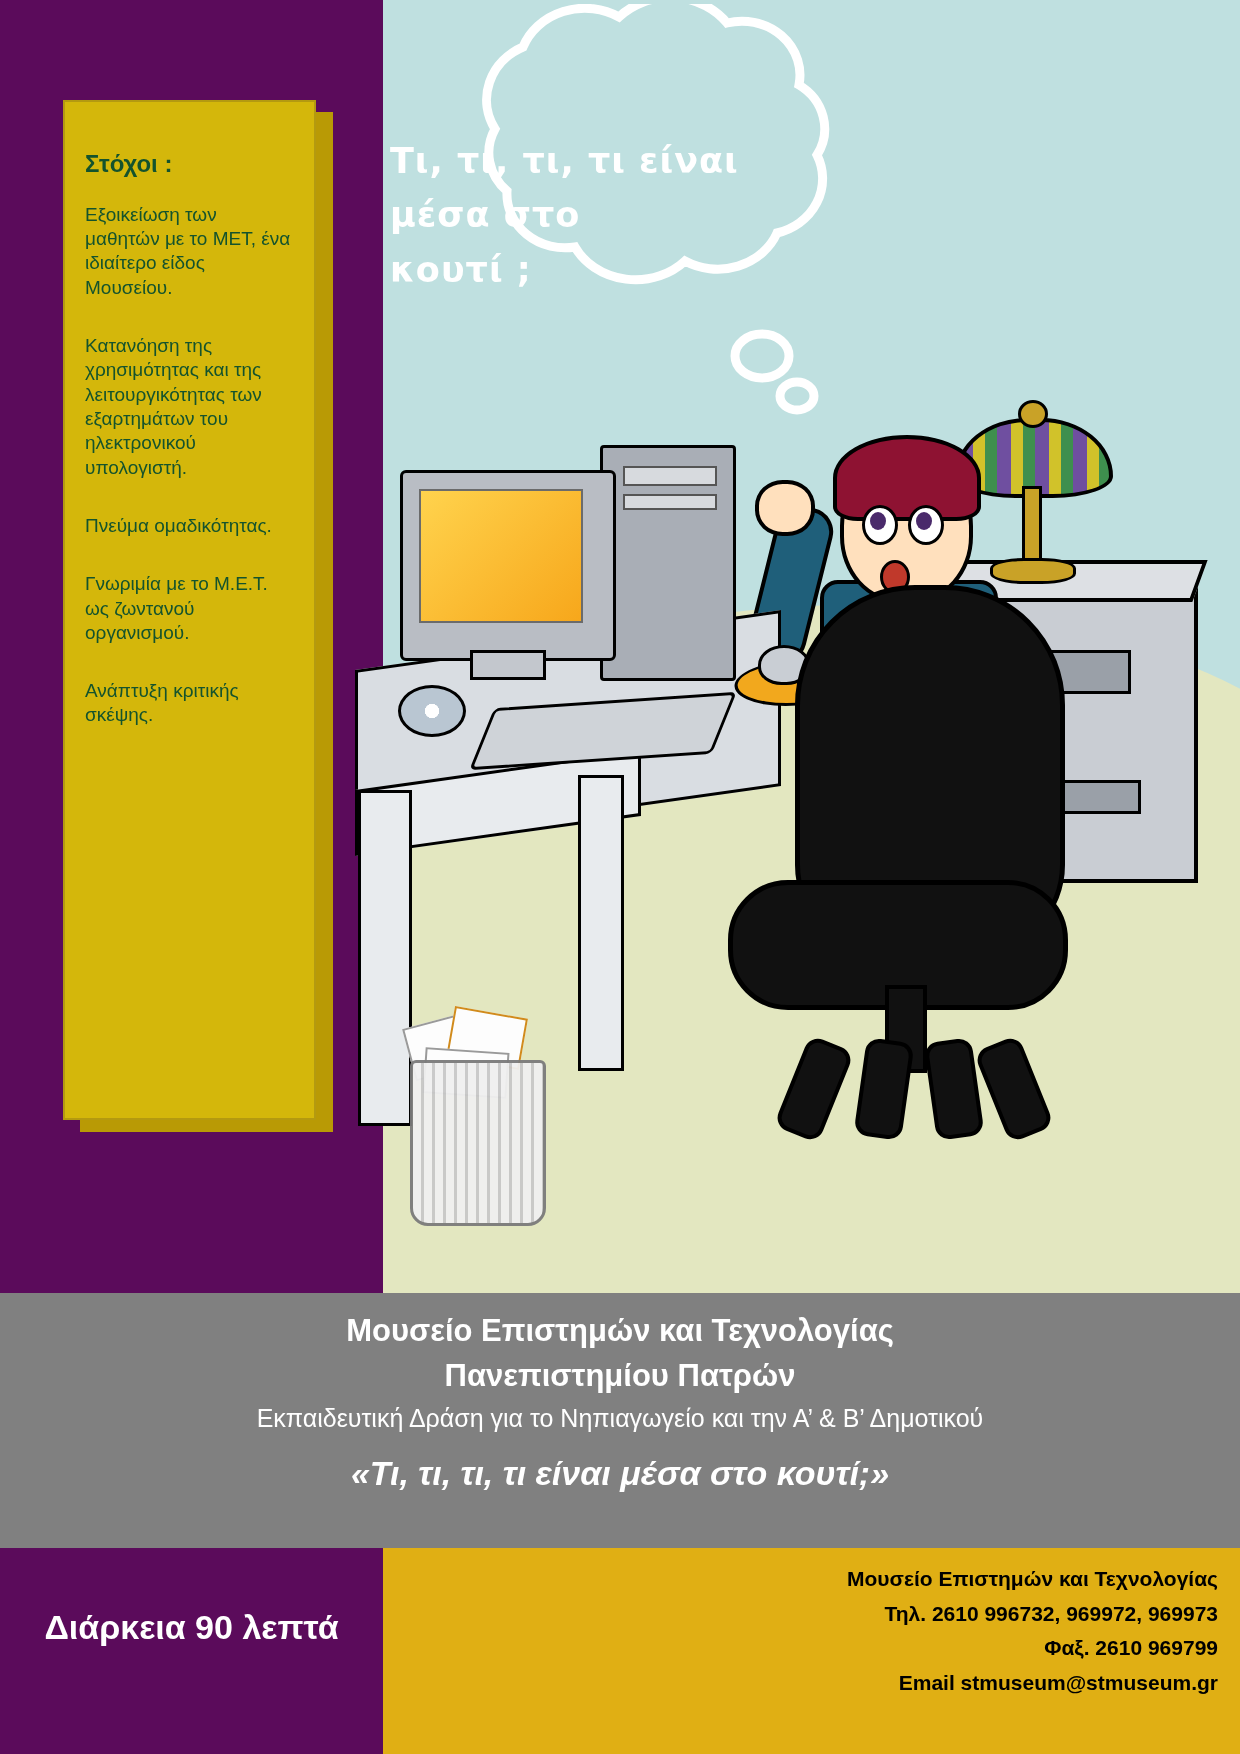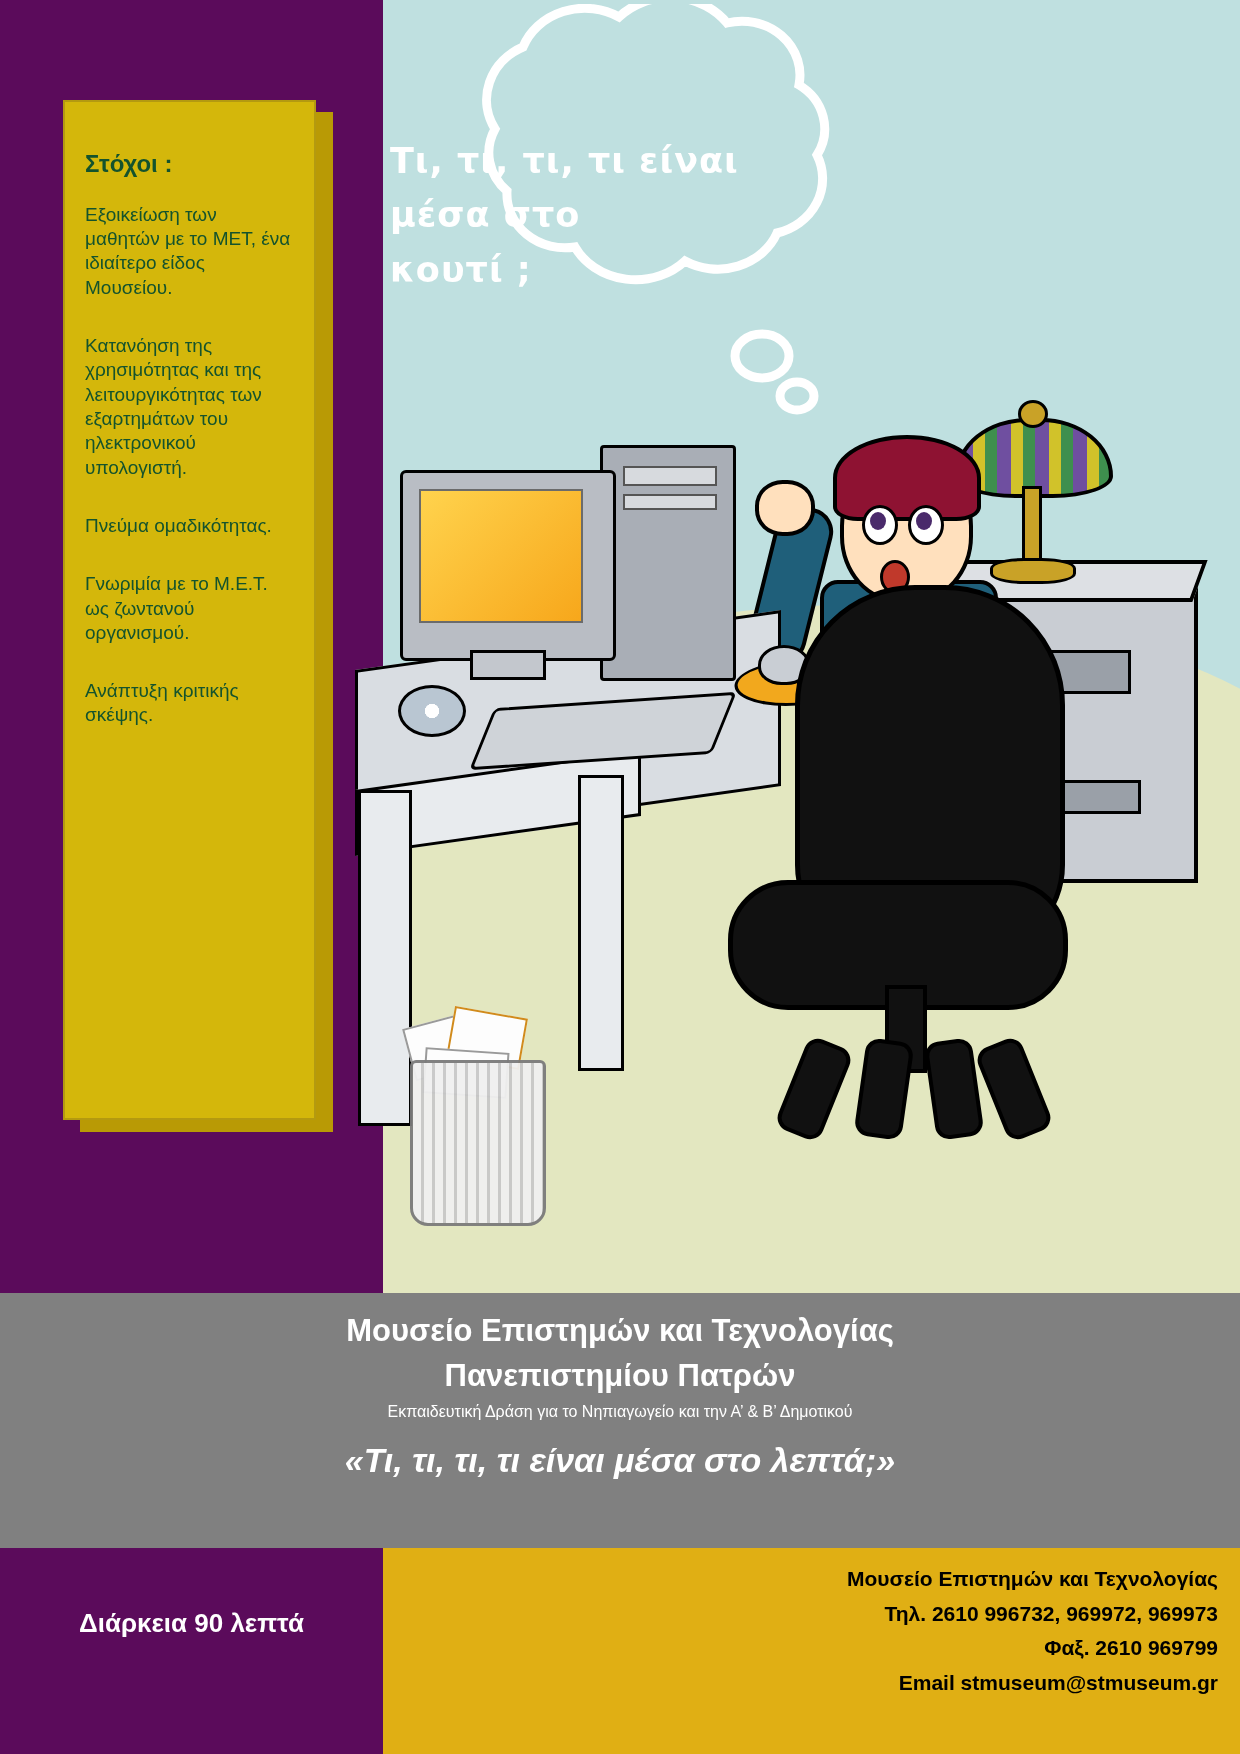--- a/index.html
+++ b/index.html
@@ -500,21 +500,21 @@
   .museum-title {
     margin: 0;
     padding-top: 16px;
     font-size: 31px;
     font-weight: bold;
     line-height: 1.45;
   }
   .museum-sub {
     margin: 0;
     padding-top: 2px;
-    font-size: 16px;
+    font-size: 25px;
     line-height: 1.4;
   }
   .activity-title {
     margin: 0;
     padding-top: 18px;
     font-size: 34px;
     font-weight: bold;
     font-style: italic;
   }
 
@@ -534,21 +534,21 @@
     height: 206px;
     background: #5b0b5b;
     color: #ffffff;
   }
   .duration {
     position: absolute;
     left: 0;
     top: 60px;
     width: 383px;
     text-align: center;
-    font-size: 26px;
+    font-size: 34px;
     font-weight: bold;
   }
   .bottom-yellow {
     position: absolute;
     left: 383px;
     top: 0;
     width: 857px;
     height: 206px;
     background: #e0af14;
     color: #000000;
@@ -664,21 +664,21 @@
       <p class="obj-item">Πνεύμα ομαδικότητας.</p>
       <p class="obj-item">Γνωριμία με το Μ.Ε.Τ. ως ζωντανού οργανισμού.</p>
       <p class="obj-item">Ανάπτυξη κριτικής σκέψης.</p>
     </div>
   </div>
 
   <div class="gray-band">
     <div class="museum-title">Μουσείο Επιστημών και Τεχνολογίας</div>
     <div class="museum-title" style="padding-top:0">Πανεπιστημίου Πατρών</div>
     <div class="museum-sub">Εκπαιδευτική Δράση για το Νηπιαγωγείο και την Α’ &amp; Β’ Δημοτικού</div>
-    <div class="activity-title">«Τι, τι, τι, τι είναι μέσα στο λεπτά;»</div>
+    <div class="activity-title">«Τι, τι, τι, τι είναι μέσα στο κουτί;»</div>
   </div>
 
   <div class="bottom-bar">
     <div class="bottom-purple">
       <div class="duration">Διάρκεια  90 λεπτά</div>
     </div>
     <div class="bottom-yellow">
       <div class="contact">
         <div>Μουσείο Επιστημών και Τεχνολογίας</div>
         <div>Τηλ. 2610 996732, 969972, 969973</div>

